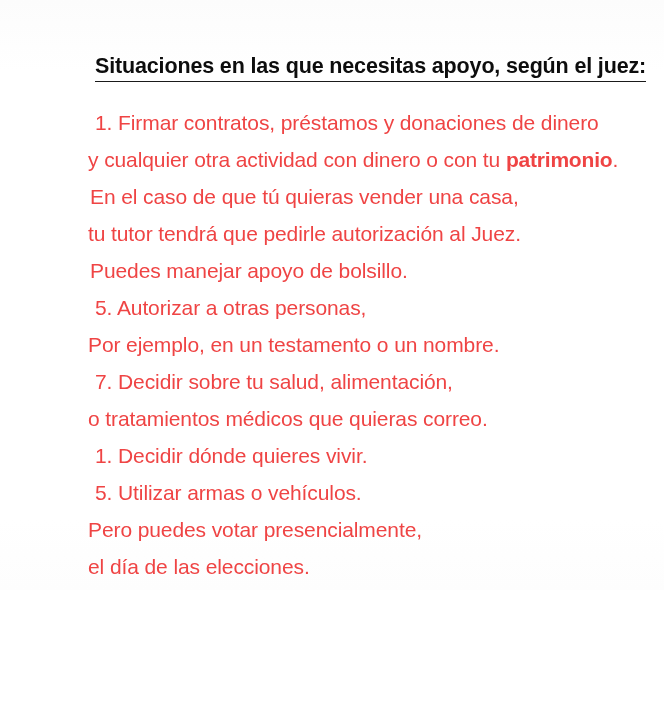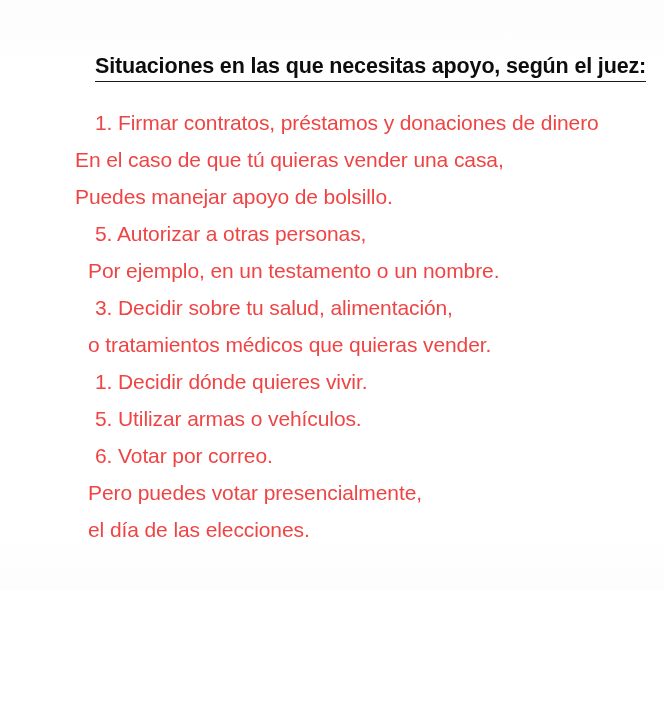--- a/index.html
+++ b/index.html
@@ -67,21 +67,21 @@
   }
   .doc-line .line-text {
     position: absolute;
     left: 88px;
     top: 0;
   }
   .doc-line.numbered .line-text {
     left: 95px;
   }
   .doc-line.indent-mid .line-text {
-    left: 75px;
+    left: 90px;
     text-align: right;
   }
 
   b, strong, .bold {
     font-weight: bold;
     letter-spacing: -0.2px;
   }
 </style>
 </head>
 <body>
@@ -90,46 +90,49 @@
   <div class="scan-tint"></div>
 
   <h1 class="doc-title">
     <span class="title-text">Situaciones en las que necesitas apoyo, según el juez:</span>
   </h1>
 
   <div class="body-block">
       <div class="doc-line numbered">
         <span class="line-text"><span>1. Firmar contratos, préstamos y donaciones de dinero</span></span>
       </div>
+      <div class="doc-line">
+        <span class="line-text"><span>y cualquier otra actividad con dinero o con tu </span><b>patrimonio</b><span>.</span></span>
+      </div>
       <div class="doc-line indent-mid">
         <span class="line-text"><span>En el caso de que tú quieras vender una casa,</span></span>
+      </div>
+      <div class="doc-line">
+        <span class="line-text"><span>tu tutor tendrá que pedirle autorización al Juez.</span></span>
       </div>
       <div class="doc-line indent-mid">
         <span class="line-text"><span>Puedes manejar apoyo de bolsillo.</span></span>
       </div>
       <div class="doc-line numbered">
         <span class="line-text"><span>5. Autorizar a otras personas,</span></span>
       </div>
       <div class="doc-line">
         <span class="line-text"><span>Por ejemplo, en un testamento o un nombre.</span></span>
       </div>
       <div class="doc-line numbered">
-        <span class="line-text"><span>3. Decidir sobre tu salud, alimentación,</span></span>
+        <span class="line-text"><span>7. Decidir sobre tu salud, alimentación,</span></span>
       </div>
       <div class="doc-line">
-        <span class="line-text"><span>o tratamientos médicos que quieras vender.</span></span>
+        <span class="line-text"><span>o tratamientos médicos que quieras correo.</span></span>
       </div>
       <div class="doc-line numbered">
         <span class="line-text"><span>1. Decidir dónde quieres vivir.</span></span>
       </div>
       <div class="doc-line numbered">
         <span class="line-text"><span>5. Utilizar armas o vehículos.</span></span>
-      </div>
-      <div class="doc-line numbered">
-        <span class="line-text"><span>6. Votar por correo.</span></span>
       </div>
       <div class="doc-line">
         <span class="line-text"><span>Pero puedes votar presencialmente,</span></span>
       </div>
       <div class="doc-line">
         <span class="line-text"><span>el día de las elecciones.</span></span>
       </div>
     </div>
 </div>
 

